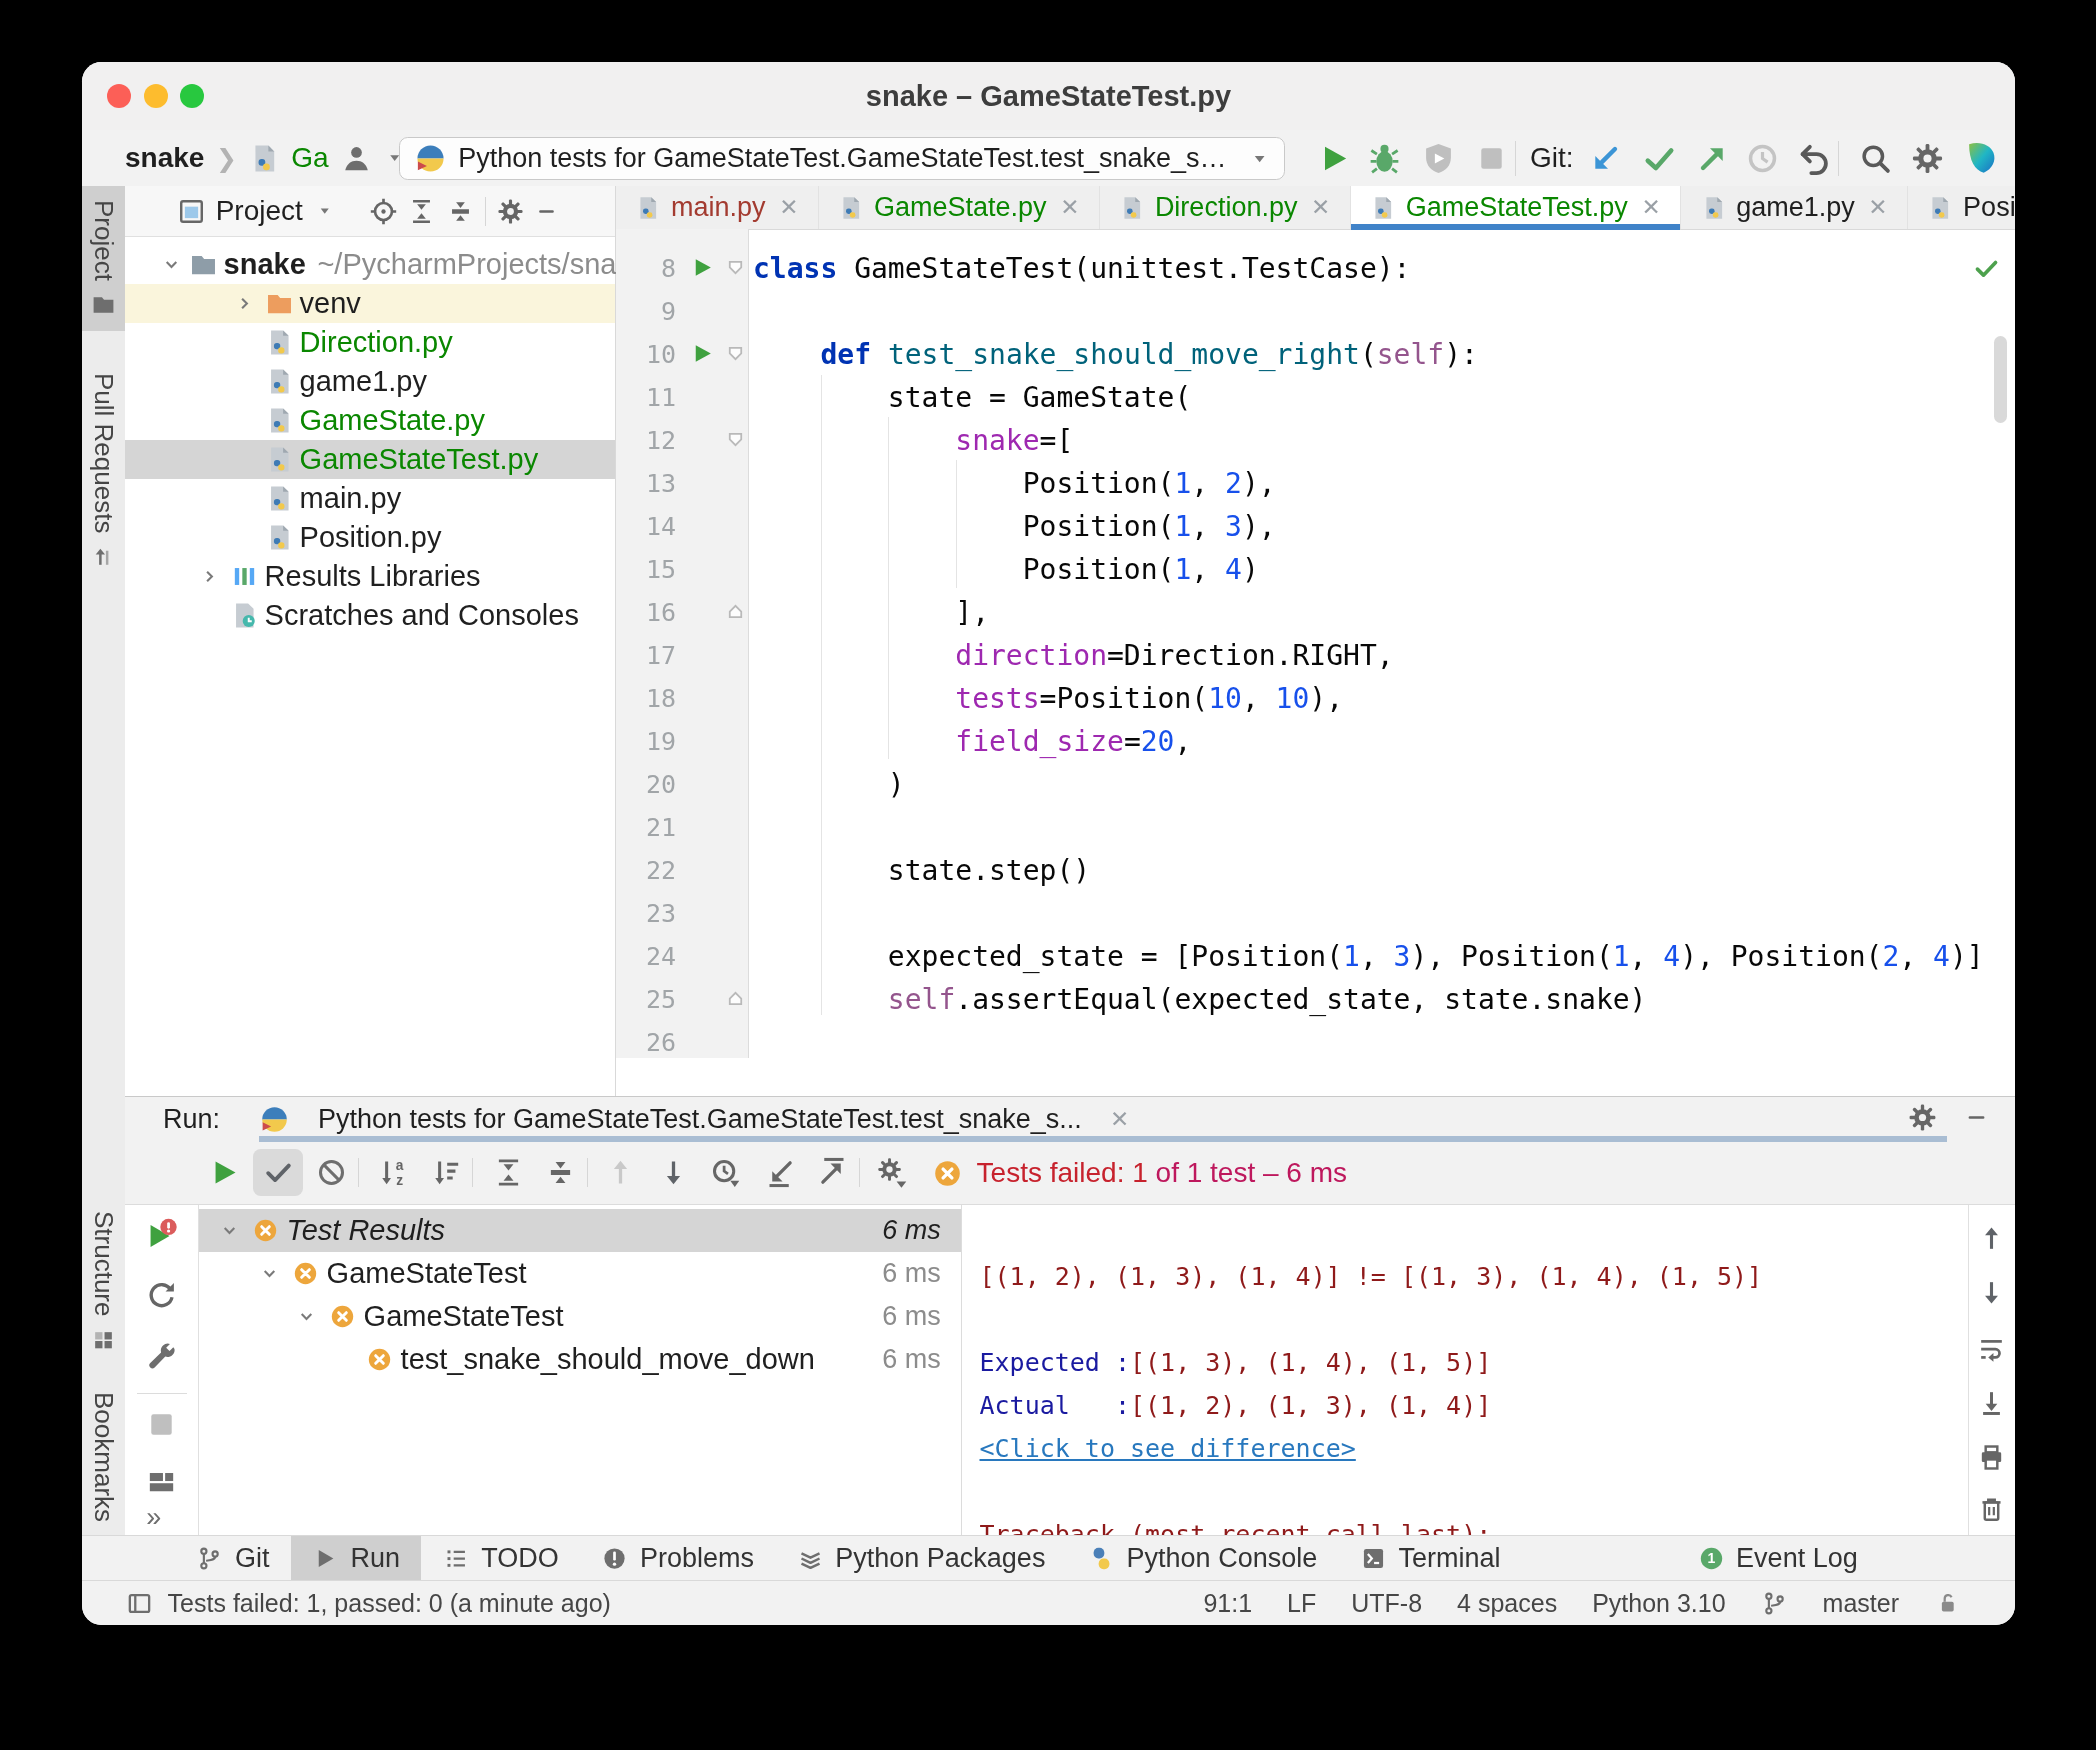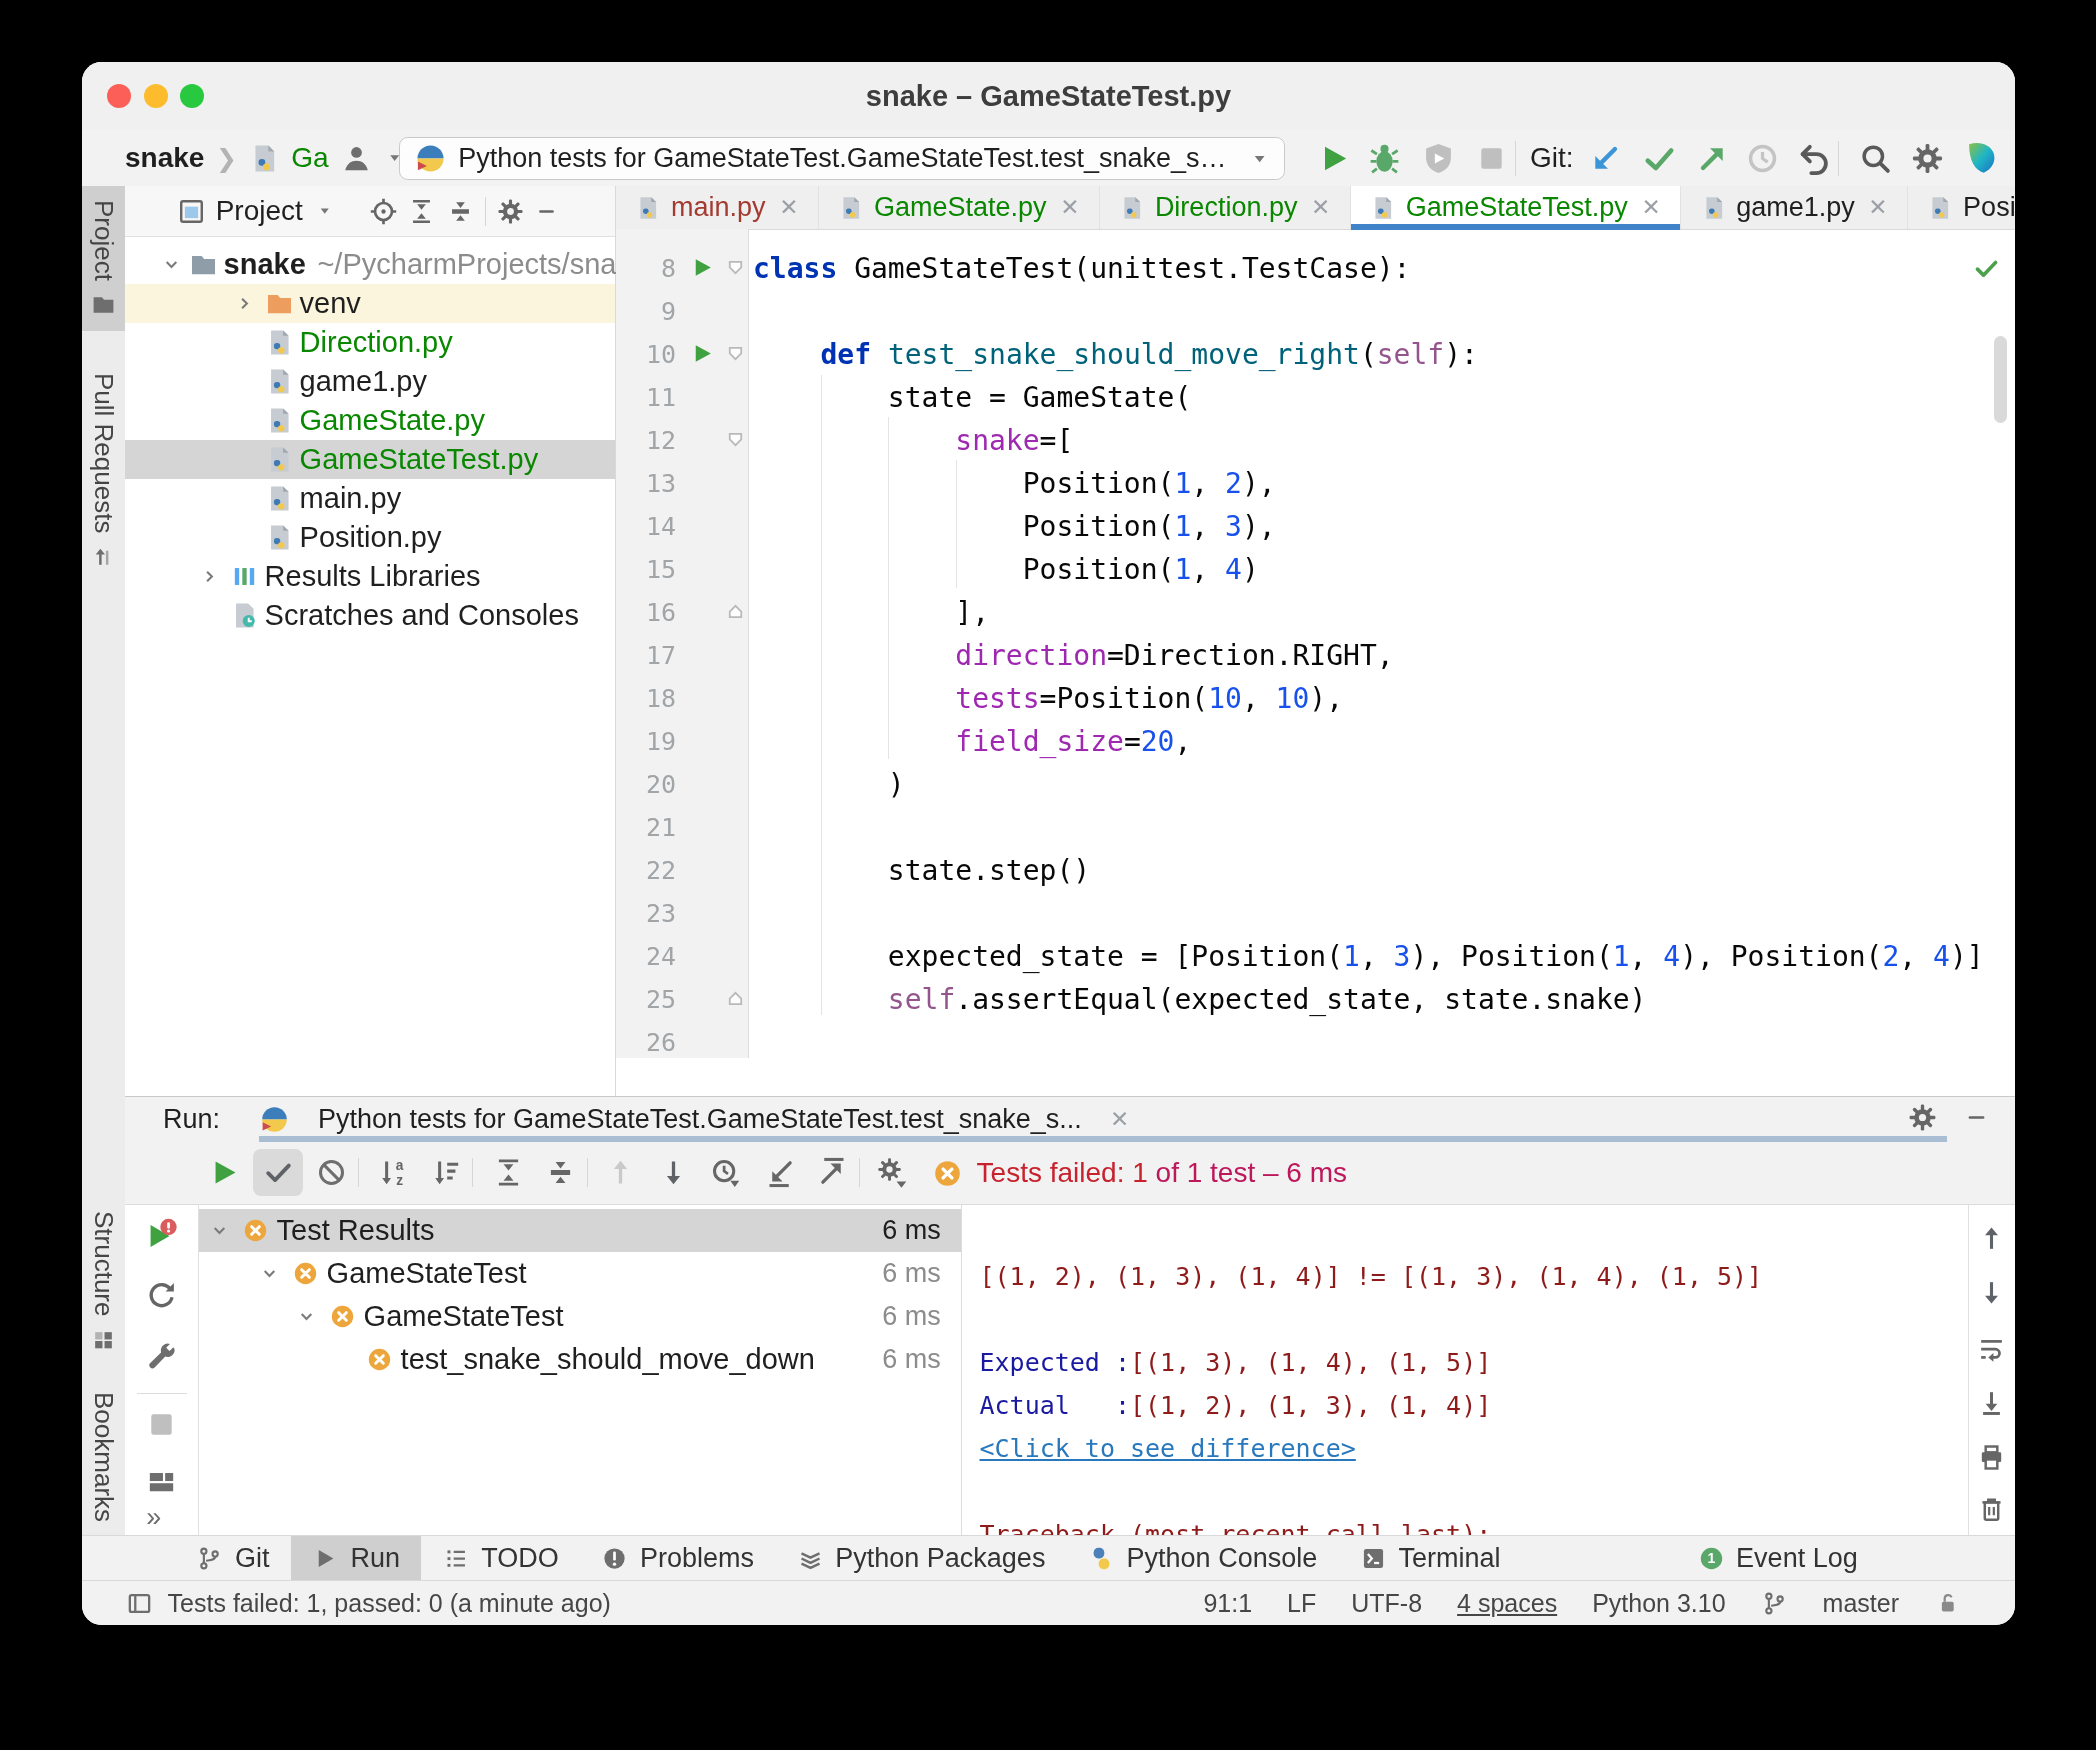--- a/index.html
+++ b/index.html
@@ -915,21 +915,21 @@
               <g fill="#6E6E6E">
                 <rect x="4" y="5.5" width="9" height="5.5"></rect>
                 <rect x="14.5" y="5.5" width="5.5" height="5.5"></rect>
                 <rect x="4" y="12.5" width="16" height="5.5"></rect>
               </g>
             </svg>
           </span>
         <span class="rs-more" style="top:297px">»</span>
       </div>
       <div class="ttree" id="ttree" style="padding-top:3.9px">
-          <div class="trow sel" style="padding-left: 6px;">
+          <div class="trow sel" style="padding-left: 16px; font-style: italic;">
             <span class="slot">
               <span class="ic" style="width: 23px; height: 23px;">
                 <svg viewBox="0 0 24 24">
                   <path d="M7 9.5l5 5 5-5" fill="none" stroke="#7A7A7A" stroke-width="2.2"></path>
                 </svg>
               </span>
             </span>
             <span class="ic" style="width: 27px; height: 27px; margin: 0px 7.8px;">
               <svg viewBox="0 0 24 24">
                 <circle cx="12" cy="12" r="9.5" fill="#EDA63C"></circle>
@@ -1151,19 +1151,19 @@
       <span style="order:99">master</span>
       <span class="ic" style="width:27px;height:27px;order:100">
           <svg viewBox="0 0 24 24">
             <rect x="7" y="10.5" width="10.5" height="8.5" rx="1.5" fill="#8A8A8A"></rect>
             <path d="M9.5 10.5V7.8a3.2 3.2 0 0 1 6.1-1.4" fill="none" stroke="#8A8A8A" stroke-width="2"></path>
           </svg>
         </span>
     <span style="order: 0; margin-left: 11px;">91:1</span>
         <span style="order: 1;">LF</span>
         <span style="order: 2;">UTF-8</span>
-        <span style="order: 3; text-decoration: underline;">4 spaces</span>
+        <span style="order: 3;">4 spaces</span>
         <span style="order: 4;">Python 3.10</span>
       </div>
   </div>
 
 </div>
 
 
 </body></html>

